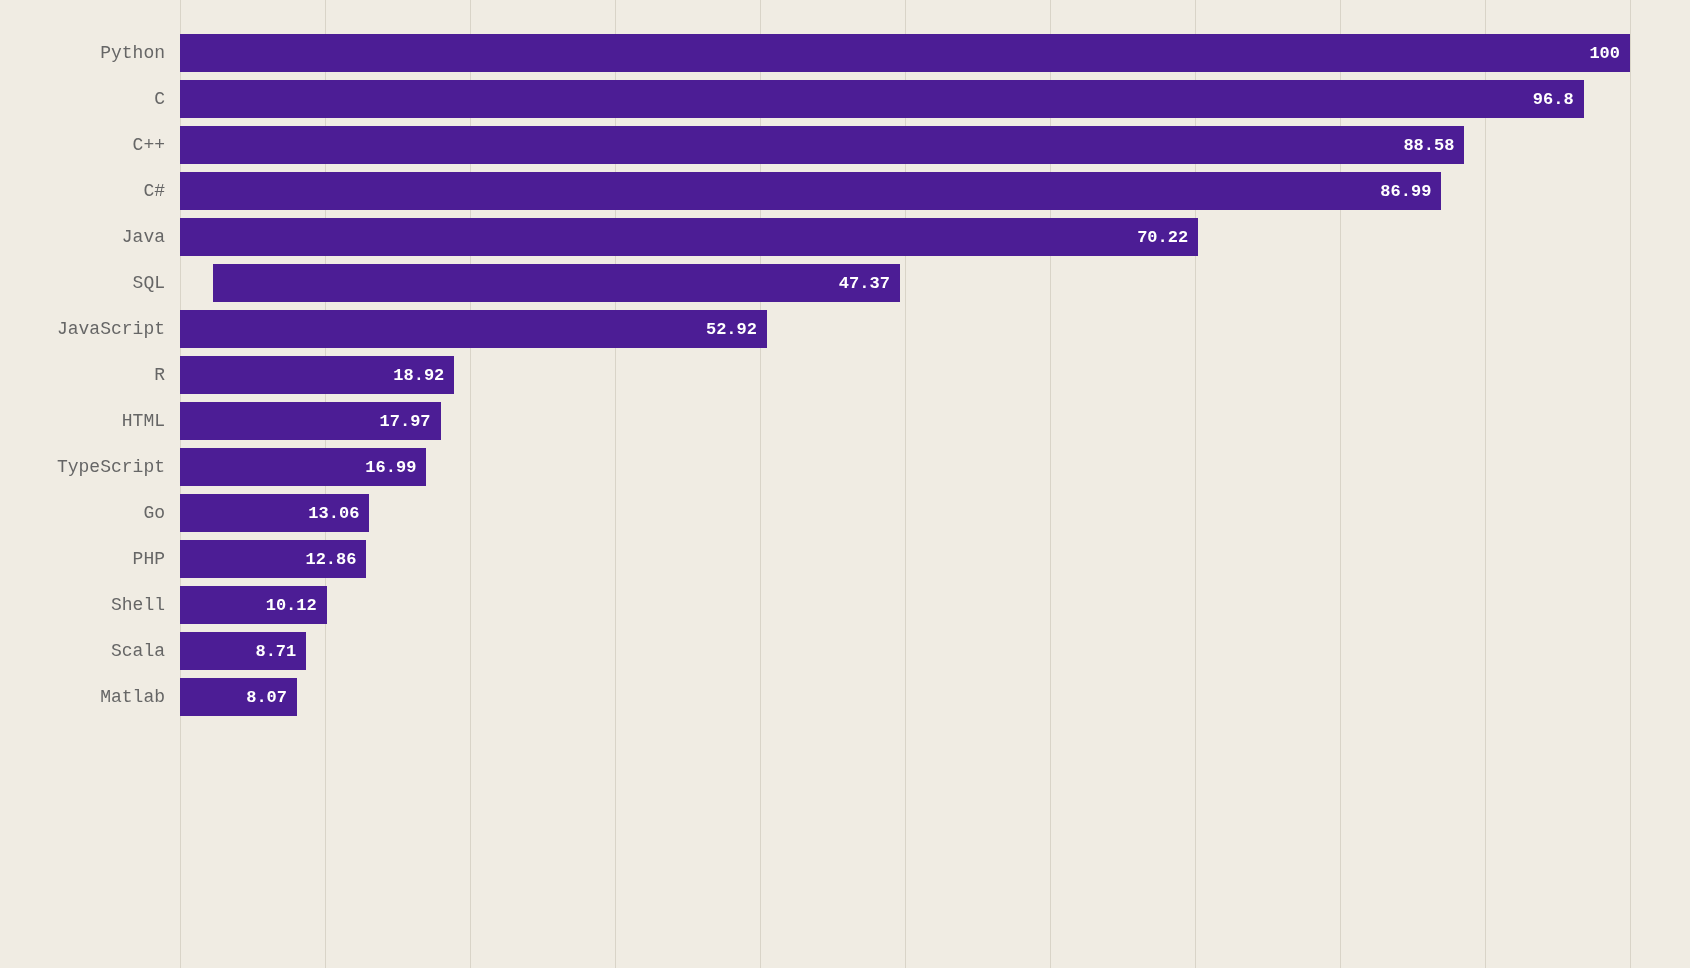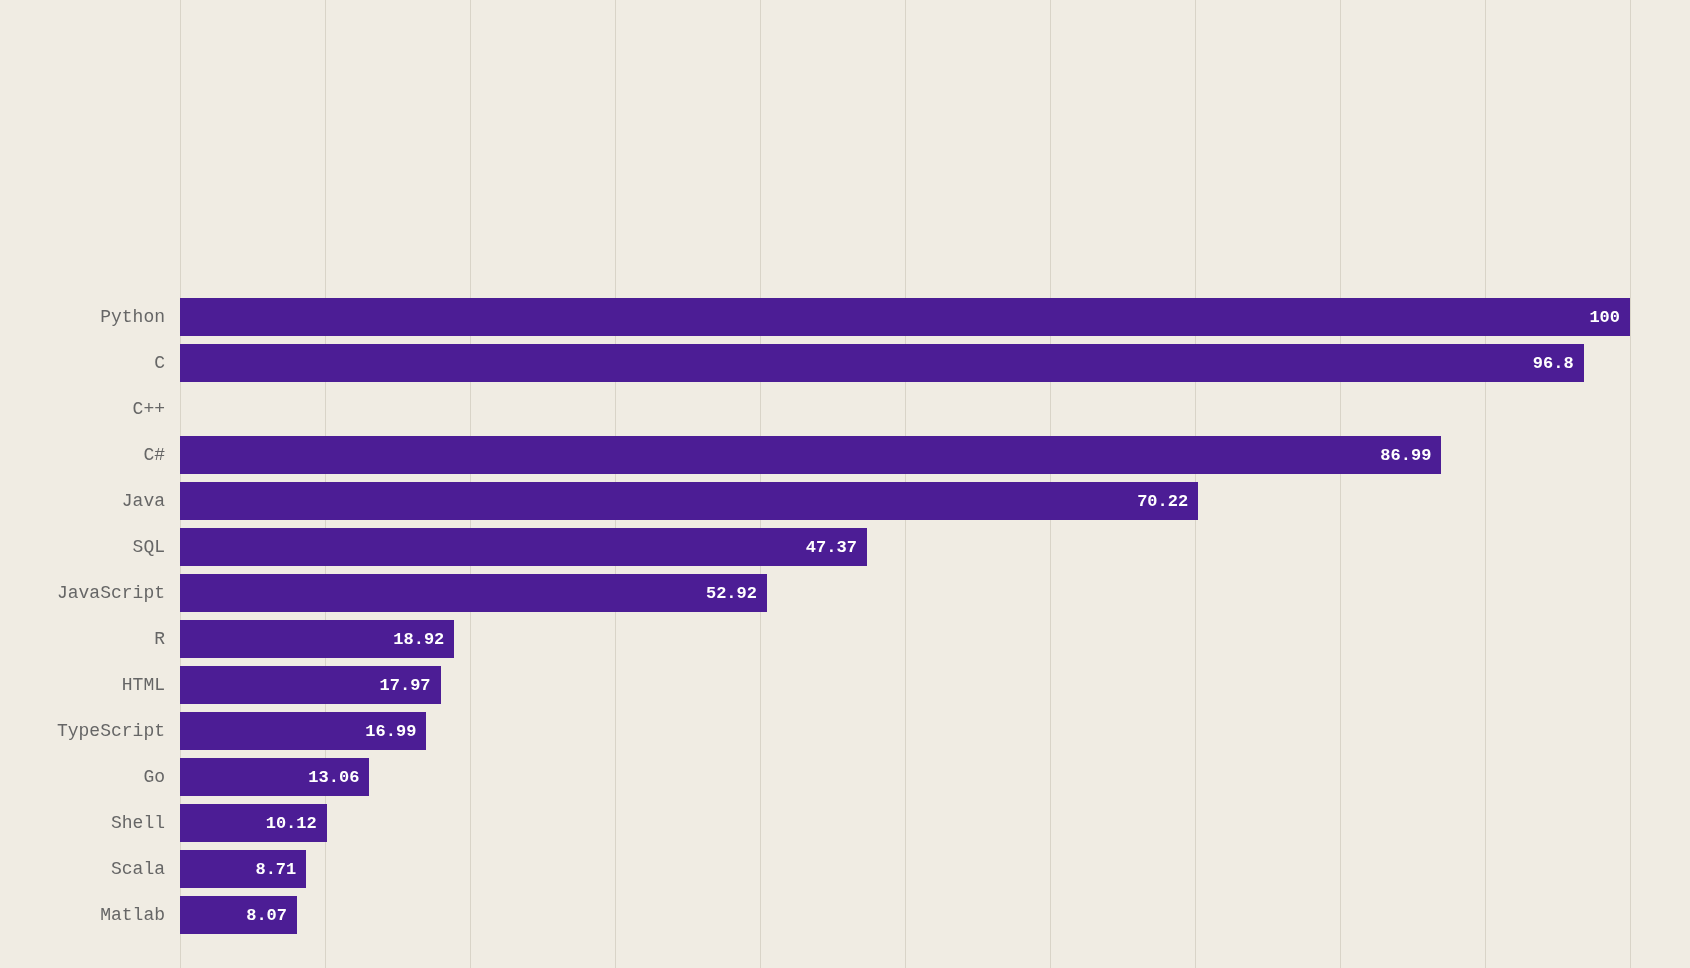--- a/index.html
+++ b/index.html
@@ -43,21 +43,21 @@
       width: 1px;
       background-color: #d9d4c8;
     }
 
     .bars-area {
       position: relative;
       width: 100%;
       height: 100%;
       display: flex;
       flex-direction: column;
-      justify-content: flex-end;
+      justify-content: flex-start;
     }
 
     .bar-row {
       display: flex;
       align-items: center;
       height: 46px;
       position: relative;
     }
 
     .bar-label {
@@ -125,41 +125,46 @@
       <div class="bar-row">
         <div class="bar-label">C</div>
         <div class="bar-track">
           <div class="bar-fill" style="width: 96.8%;">
             <span class="bar-value">96.8</span>
           </div>
         </div>
       </div>
       <div class="bar-row">
         <div class="bar-label">C++</div>
+        <div class="bar-track">
+          <div class="bar-fill" style="width: 88.58%;">
+            <span class="bar-value">88.58</span>
+          </div>
+        </div>
       </div>
       <div class="bar-row">
         <div class="bar-label">C#</div>
         <div class="bar-track">
           <div class="bar-fill" style="width: 86.99%; padding-left: 27px;">
             <span class="bar-value">86.99</span>
           </div>
         </div>
       </div>
       <div class="bar-row">
         <div class="bar-label">Java</div>
         <div class="bar-track">
           <div class="bar-fill" style="width: 70.22%;">
             <span class="bar-value">70.22</span>
           </div>
         </div>
       </div>
       <div class="bar-row">
         <div class="bar-label">SQL</div>
         <div class="bar-track">
-          <div class="bar-fill" style="width: 47.37%;">
+          <div class="bar-fill" style="width: 47.37%; margin-left: 33px;">
             <span class="bar-value">47.37</span>
           </div>
         </div>
       </div>
       <div class="bar-row">
         <div class="bar-label">JavaScript</div>
         <div class="bar-track">
           <div class="bar-fill" style="width: 40.48%;">
             <span class="bar-value">52.92</span>
           </div>
@@ -191,20 +196,28 @@
       </div>
       <div class="bar-row">
         <div class="bar-label">Go</div>
         <div class="bar-track">
           <div class="bar-fill" style="width: 13.06%;">
             <span class="bar-value">13.06</span>
           </div>
         </div>
       </div>
       <div class="bar-row">
+        <div class="bar-label">PHP</div>
+        <div class="bar-track">
+          <div class="bar-fill" style="width: 12.86%;">
+            <span class="bar-value">12.86</span>
+          </div>
+        </div>
+      </div>
+      <div class="bar-row">
         <div class="bar-label">Shell</div>
         <div class="bar-track">
           <div class="bar-fill" style="width: 10.12%;">
             <span class="bar-value">10.12</span>
           </div>
         </div>
       </div>
       <div class="bar-row">
         <div class="bar-label">Scala</div>
         <div class="bar-track">

